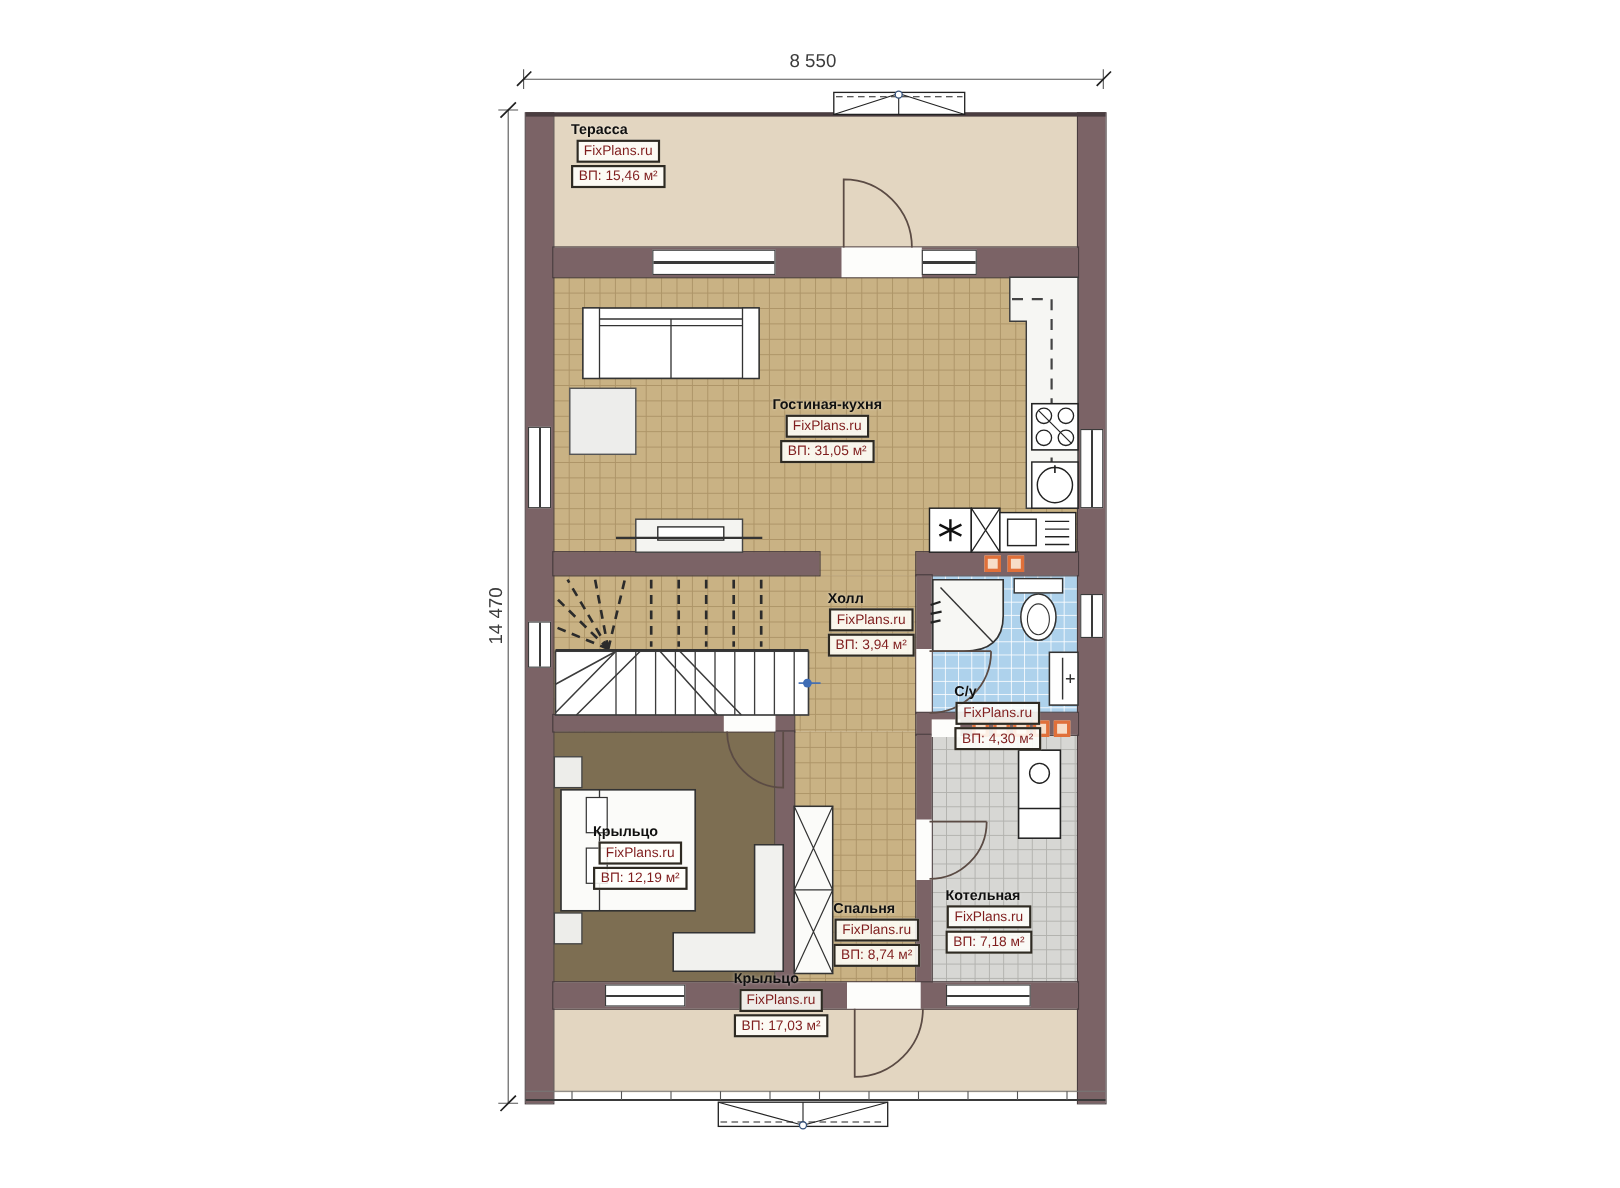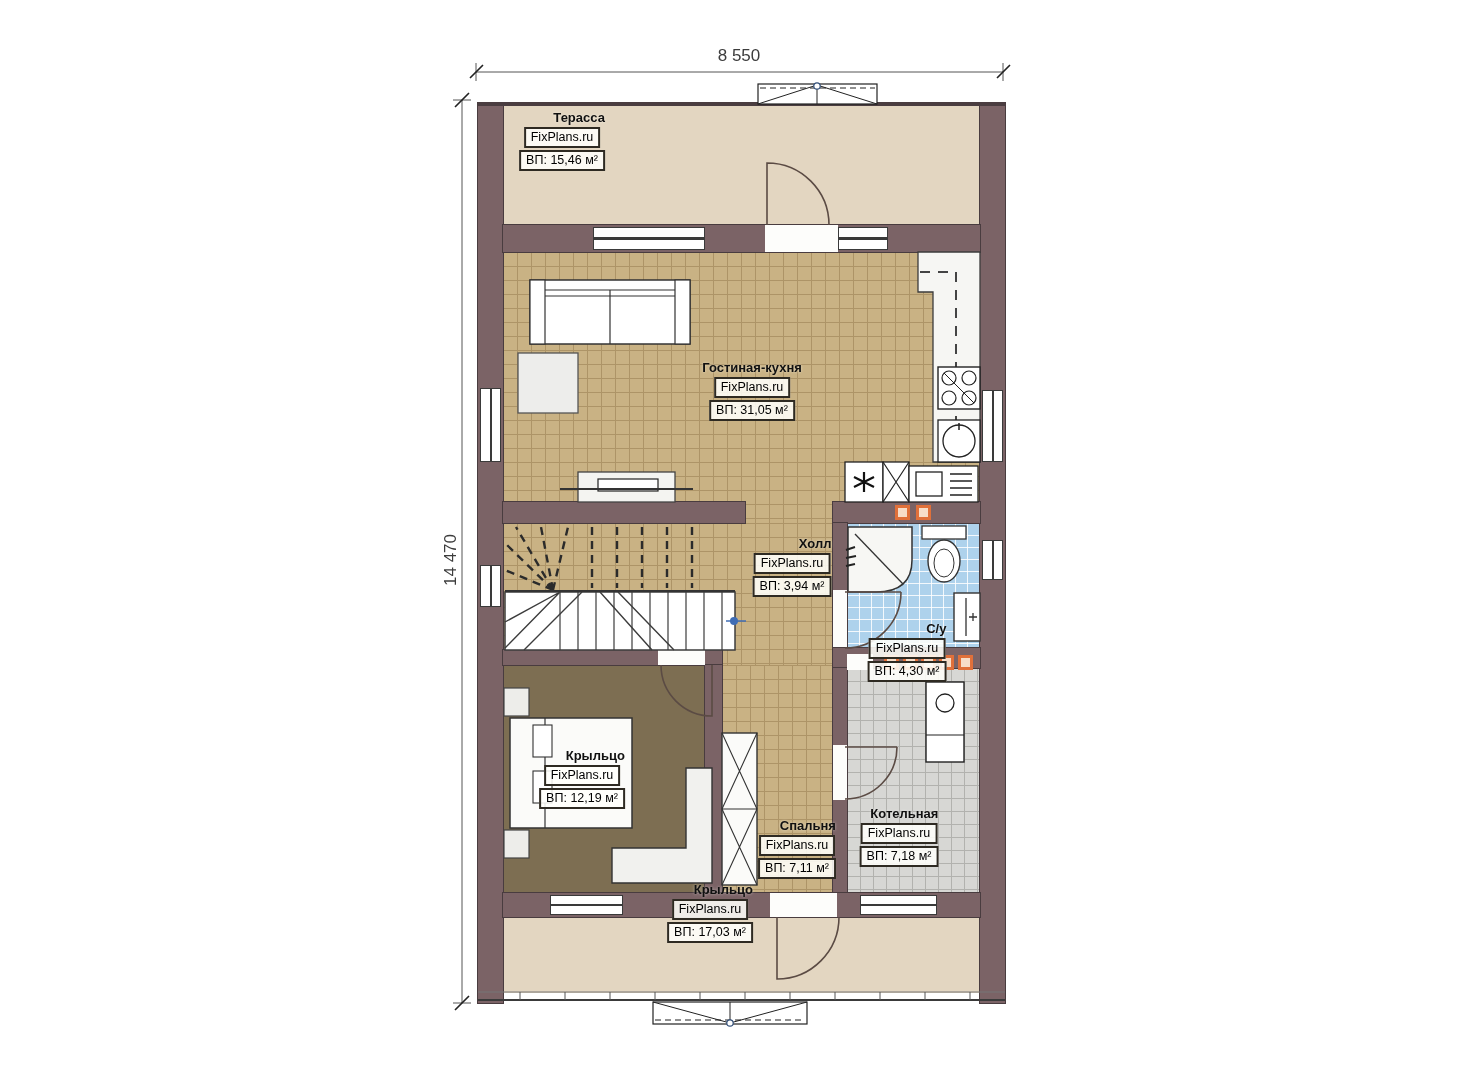--- a/index.html
+++ b/index.html
@@ -28,26 +28,26 @@
   
   .win,.winv{position:absolute;background:#fff;border:1px solid #3a3a3a;z-index:14;box-sizing:border-box;}
   .win{background-image:linear-gradient(to bottom,transparent 45%,#3a3a3a 45%,#3a3a3a 57%,transparent 57%);}
   .winv{background-image:linear-gradient(to right,transparent 45%,#3a3a3a 45%,#3a3a3a 57%,transparent 57%);}
   
   .osq{position:absolute;width:15px;height:15px;box-sizing:border-box;
        background:#f7ddc8;border:3px solid #e0703a;z-index:15;}
   
   #ink{position:absolute;left:0;top:0;z-index:20;pointer-events:none;}
   
-  .rlabel{position:absolute;transform:translateX(-50%);text-align:right;z-index:30;}
+  .rlabel{position:absolute;transform:translateX(-50%);text-align:left;z-index:30;}
   .rlabel .t{font-weight:bold;font-size:13px;color:#101010;white-space:nowrap;
              text-shadow:0 0 3px rgba(255,255,250,.55);}
   .rlabel .b{display:block;width:max-content;margin:2px auto 0;border:2px solid #2e2a22;
              background:rgba(255,255,251,.88);font-size:12.5px;line-height:17px;
-             color:#000000;padding:0 5px;white-space:nowrap;}
+             color:#7f1d1d;padding:0 5px;white-space:nowrap;}
   
   .dim{position:absolute;font-size:17px;color:#3c3c3c;z-index:30;white-space:nowrap;}
   #dim-left{transform:translate(-50%,-50%) rotate(-90deg);}
   #dim-top{transform:translateX(-50%);text-align:right;}
 </style>
 </head>
 <body>
 
 <div id="stage">
 
@@ -257,21 +257,21 @@
 
   <div class="rlabel" style="left:582px;top:748px;">
     <div class="t">Крыльцо</div>
     <span class="b">FixPlans.ru</span>
     <span class="b">ВП: 12,19 м²</span>
   </div>
 
   <div class="rlabel" style="left:797px;top:818px;">
     <div class="t">Спальня</div>
     <span class="b">FixPlans.ru</span>
-    <span class="b">ВП: 7,11 м²</span>
+    <span class="b">ВП: 8,74 м²</span>
   </div>
 
   <div class="rlabel" style="left:899px;top:806px;">
     <div class="t">Котельная</div>
     <span class="b">FixPlans.ru</span>
     <span class="b">ВП: 7,18 м²</span>
   </div>
 
   <div class="rlabel" style="left:710px;top:882px;">
     <div class="t">Крыльцо</div>

